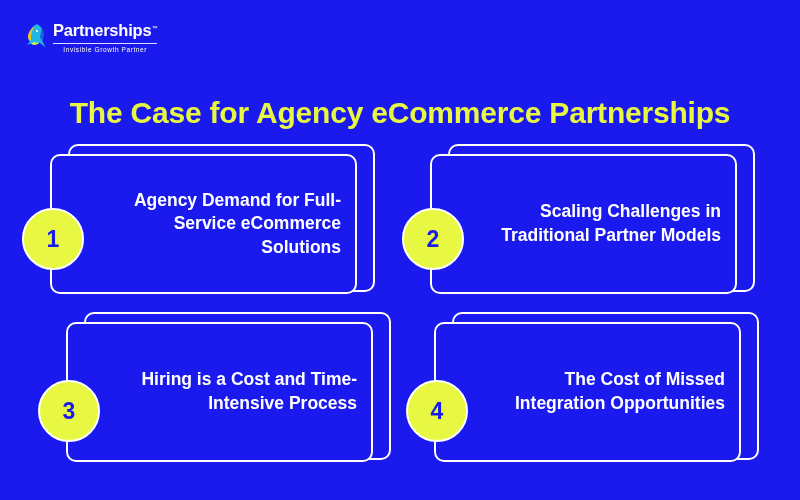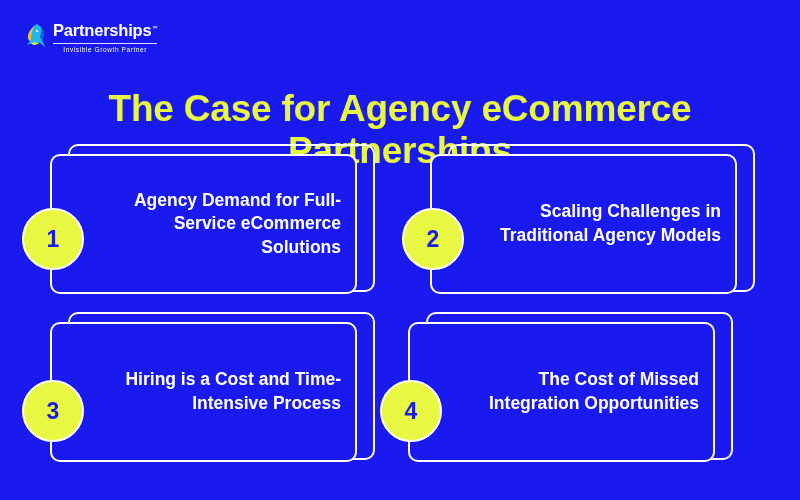--- a/index.html
+++ b/index.html
@@ -61,47 +61,47 @@
     padding-top: 3px;
     border-top: 1px solid rgba(255,255,255,0.85);
     width: 100%;
     box-sizing: border-box;
     text-align: center;
   }
 
   
   .title {
     position: absolute;
-    top: 88px;
+    top: 96px;
     left: 0;
     width: 100%;
     text-align: center;
     color: #e8f742;
-    font-size: 37px;
+    font-size: 30px;
     font-weight: bold;
     letter-spacing: -0.2px;
   }
 
   
   .grid {
     position: absolute;
     top: 150px;
     left: 30px;
     width: 740px;
     height: 330px;
   }
   .card-wrap {
     position: absolute;
     width: 325px;
     height: 148px;
   }
   .card-wrap.c0 { left: 20px;  top: 0px; }
   .card-wrap.c1 { left: 400px; top: 0px; }
-  .card-wrap.c2 { left: 20px;  top: 168px; }
-  .card-wrap.c3 { left: 378px; top: 168px; }
+  .card-wrap.c2 { left: 36px;  top: 168px; }
+  .card-wrap.c3 { left: 404px; top: 168px; }
 
   
   .card-shadow {
     position: absolute;
     left: 18px;
     top: -6px;
     width: 307px;
     height: 148px;
     border: 2px solid #ffffff;
     border-radius: 10px;
@@ -176,21 +176,21 @@
       <div class="card-shadow"></div>
       <div class="card">
         <div class="card-text">Agency Demand for Full-Service eCommerce Solutions</div>
       </div>
       <div class="badge">1</div>
     </div>
 
     <div class="card-wrap c1">
       <div class="card-shadow"></div>
       <div class="card">
-        <div class="card-text">Scaling Challenges in Traditional Agency Models</div>
+        <div class="card-text">Scaling Challenges in Traditional Partner Models</div>
       </div>
       <div class="badge">2</div>
     </div>
 
     <div class="card-wrap c2">
       <div class="card-shadow"></div>
       <div class="card">
         <div class="card-text">Hiring is a Cost and Time-Intensive Process</div>
       </div>
       <div class="badge">3</div>

